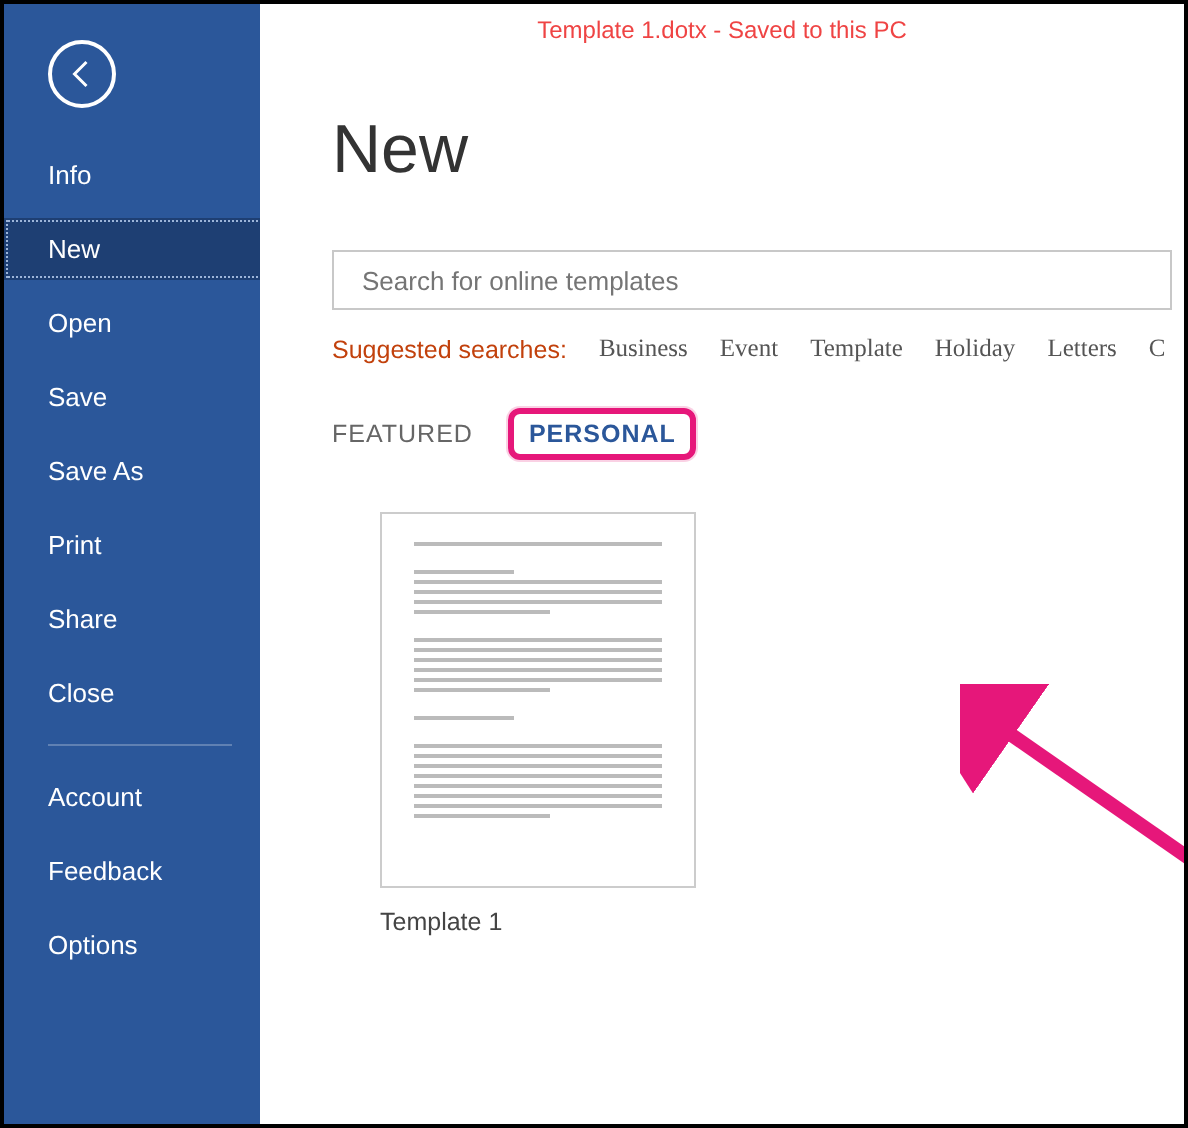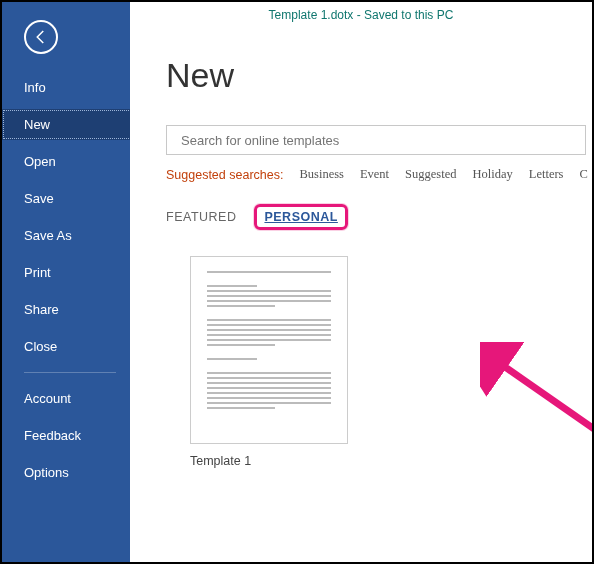--- a/index.html
+++ b/index.html
@@ -32,21 +32,21 @@
   .nav-divider { height: 1px; background: rgba(255,255,255,0.25); margin: 4px 22px 10px; }
 
   .main {
     position: absolute; left: 128px; right: 0; top: 0; bottom: 0;
     background: #fff;
     padding-left: 36px;
   }
 
   .titlebar {
     position: absolute; top: 0; left: 0; right: 0; height: 28px;
-    text-align: center; font-size: 12px; color: #0f766e;
+    text-align: center; font-size: 12px; color: #ef4444;
     padding-top: 6px;
   }
 
   .page-title {
     font-size: 34px; font-weight: 300; color: #333;
     margin-top: 54px; margin-bottom: 30px;
   }
 
   .search-box {
     border: 1px solid #c8c8c8;
@@ -65,21 +65,21 @@
   }
   .suggested-label { color: #c2410c; }
   .suggested-link { color: #555; cursor: pointer; font-family: Liberation Serif, serif; }
 
   .tab-row {
     margin-top: 22px; display: flex; gap: 18px; align-items: center;
     font-size: 12.5px;
   }
   .tab-item { color: #666; letter-spacing: 0.5px; cursor: pointer; }
   .tab-item.active {
-    color: #2b579a; font-weight: 600; text-decoration: underline;
+    color: #2b579a; font-weight: 600; 
   }
   .highlight-box {
     border: 3px solid #e6177a; border-radius: 6px;
     padding: 3px 7px; display: inline-flex;
     box-shadow: 0 0 0 1px rgba(230,23,122,0.2);
   }
 
   .template-grid { margin-top: 26px; }
   .template-card { width: 158px; cursor: pointer; padding-left: 24px; }
   .template-thumb {
@@ -131,21 +131,21 @@
   <h1 class="page-title">New</h1>
 
   <div class="search-box">
     <input class="search-input" placeholder="Search for online templates" style="">
   </div>
 
   <div class="suggested-row">
     <span class="suggested-label">Suggested searches:</span>
     <span class="suggested-link">Business</span>
     <span class="suggested-link">Event</span>
-    <span class="suggested-link">Suggested</span>
+    <span class="suggested-link">Template</span>
     <span class="suggested-link">Holiday</span>
     <span class="suggested-link">Letters</span>
     <span class="suggested-link">C</span>
   </div>
 
   <div class="tab-row">
     <span class="tab-item">FEATURED</span>
     <span class="highlight-box">
       <span class="tab-item active">PERSONAL</span>
     </span>

